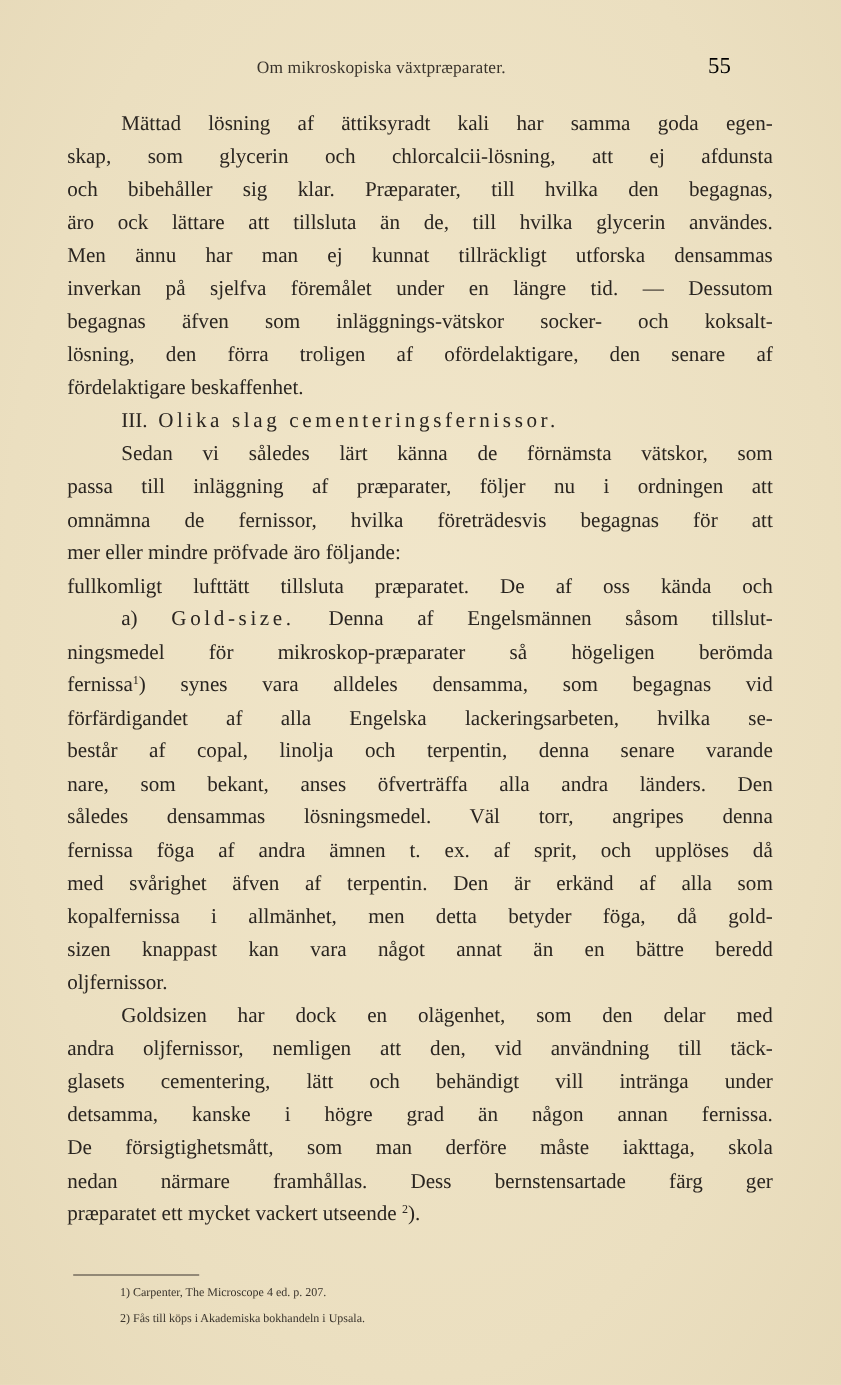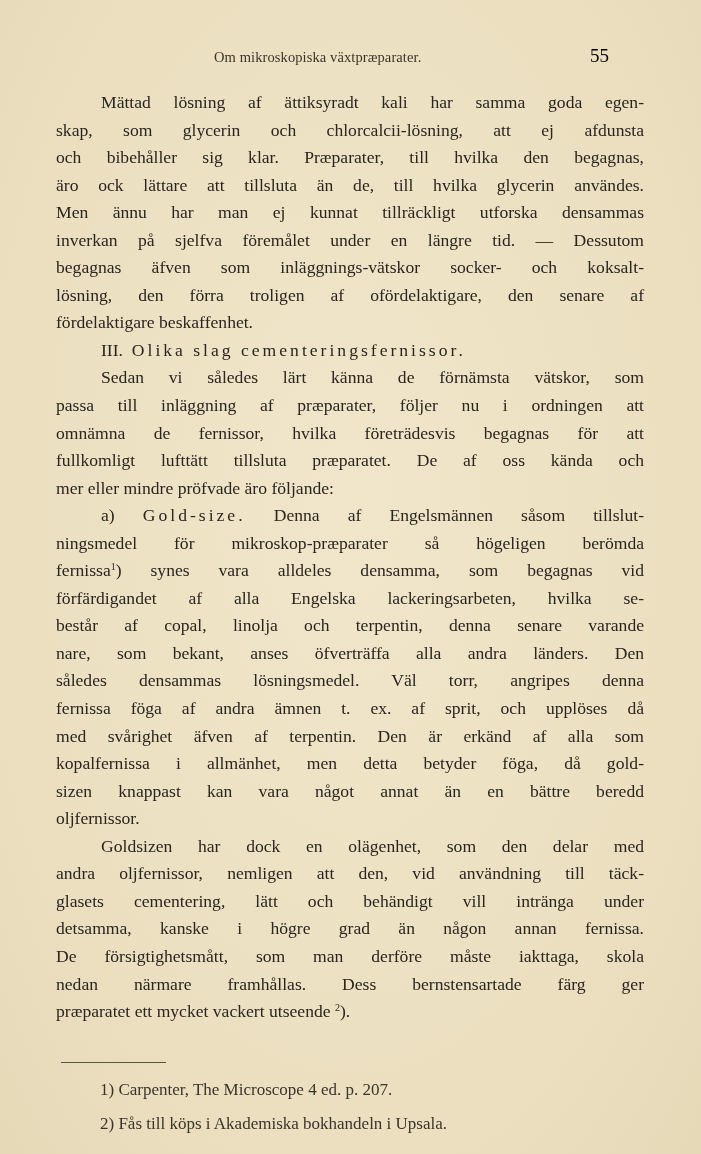--- a/index.html
+++ b/index.html
@@ -81,26 +81,25 @@
       height: 1px;
       background: #5a5248;
     }
     .footnotes {
       position: absolute;
       left: 100px;
       top: 1067px;
     }
     .footnote {
       display: block;
-      font-size: 17px;
+      font-size: 10px;
       height: 22px;
       line-height: 22px;
       white-space: nowrap;
       color: #3a342c;
-      margin-top: 12px;
     }
   </style>
 </head>
 <body>
 
 <div class="page">
 
   <div class="running-head">
     <span class="running-title">Om mikroskopiska växtpræparater.</span>
     <span class="page-number">55</span>
@@ -115,22 +114,22 @@
     <span class="line"><span>inverkan på sjelfva föremålet under en längre tid. — Dessutom</span></span>
     <span class="line"><span>begagnas äfven som inläggnings-vätskor socker- och koksalt-</span></span>
     <span class="line"><span>lösning, den förra troligen af ofördelaktigare, den senare af</span></span>
     <span class="line last"><span>fördelaktigare beskaffenhet.</span></span>
 
     <span class="line indent last"><span><span>III.</span>&nbsp;&nbsp;<span class="spaced">Olika slag cementeringsfernissor.</span></span></span>
 
     <span class="line indent"><span>Sedan vi således lärt känna de förnämsta vätskor, som</span></span>
     <span class="line"><span>passa till inläggning af præparater, följer nu i ordningen att</span></span>
     <span class="line"><span>omnämna de fernissor, hvilka företrädesvis begagnas för att</span></span>
+    <span class="line last"><span>mer eller mindre pröfvade äro följande:</span></span>
     <span class="line"><span>fullkomligt lufttätt tillsluta præparatet. De af oss kända och</span></span>
-    <span class="line last"><span>mer eller mindre pröfvade äro följande:</span></span>
 
     <span class="line indent"><span><span>a)</span> <span class="spaced">Gold-size.</span> <span>Denna af Engelsmännen såsom tillslut-</span></span></span>
 
     <span class="line"><span>ningsmedel för mikroskop-præparater så högeligen berömda</span></span>
 
     <span class="line"><span><span>fernissa</span><sup>1</sup><span>) synes vara alldeles densamma, som begagnas vid</span></span></span>
 
     <span class="line"><span>förfärdigandet af alla Engelska lackeringsarbeten, hvilka se-</span></span>
     <span class="line"><span>består af copal, linolja och terpentin, denna senare varande</span></span>
     <span class="line"><span>nare, som bekant, anses öfverträffa alla andra länders. Den</span></span>

